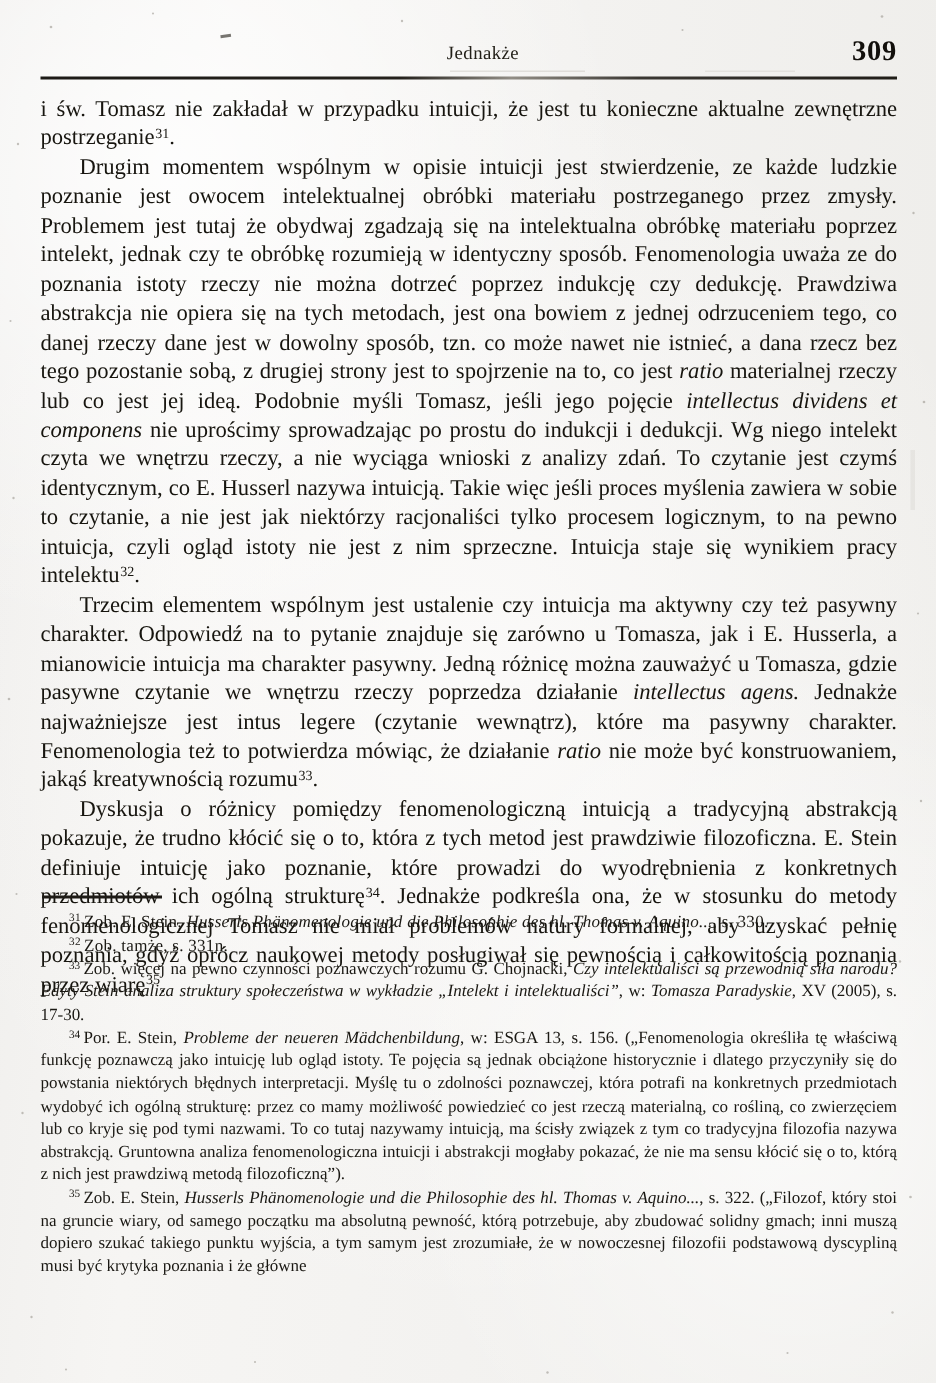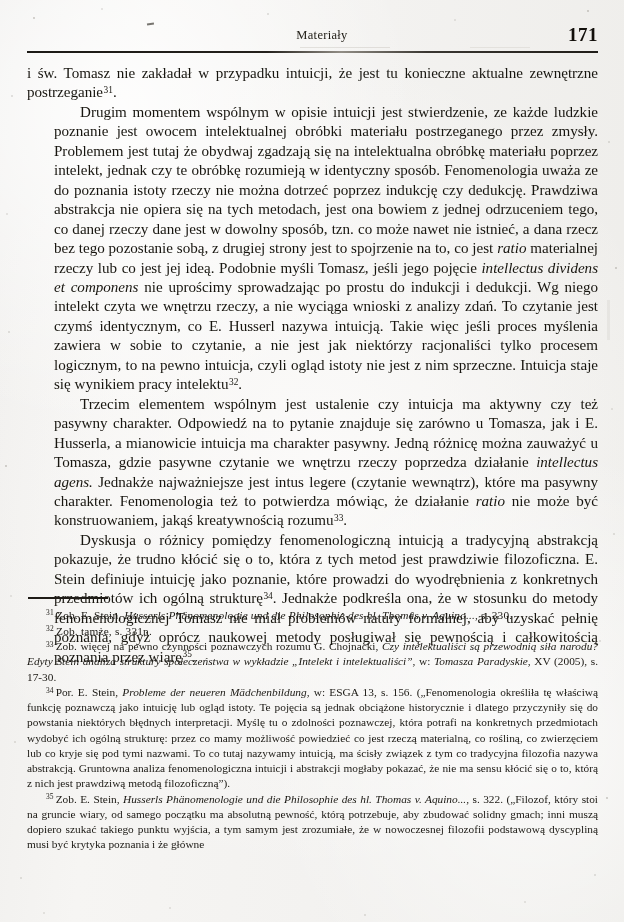--- a/index.html
+++ b/index.html
@@ -92,21 +92,21 @@
   .body-block p {
     margin: 0;
     font-size: 15.1px;
     line-height: 19.45px;
     text-align: justify;
     text-justify: inter-word;
     color: #17150f;
     letter-spacing: -0.02px;
     word-spacing: 0.1px;
   }
-  .body-block p.indent { text-indent: 26px; margin-left: 27px; }
+  .body-block p.indent { text-indent: 26px; }
   .body-block p.noindent { text-indent: 0; font-family: Liberation Serif, serif; }
   .body-block i { font-style: italic; }
   sup {
     font-size: 0.62em;
     vertical-align: 0.45em;
     line-height: 0;
     padding-left: 0.5px;
   }
 
   
@@ -177,22 +177,22 @@
   <g fill="#a9a49b">
     <rect x="300" y="47" width="90" height="1" opacity="0.55"></rect>
     <rect x="470" y="47" width="60" height="1" opacity="0.4"></rect>
     <rect x="607" y="300" width="3" height="40" opacity="0.3"></rect>
   </g>
 </svg>
 
 <div class="content">
 
   <div class="runhead">
-    <div class="runhead-title">Materiały</div>
-    <div class="runhead-folio">171</div>
+    <div class="runhead-title">Jednakże</div>
+    <div class="runhead-folio">309</div>
   </div>
   <div class="stray-mark"></div>
   <div class="rule-head"></div>
 
   <div class="body-block" id="body-block">
       <p class="noindent"><span>i św. Tomasz nie zakładał w przypadku intuicji, że jest tu konieczne aktualne zewnętrzne postrzeganie</span><sup>31</sup><span>.</span></p>
       <p class="indent"><span>Drugim momentem wspólnym w opisie intuicji jest stwierdzenie, ze każde ludzkie poznanie jest owocem intelektualnej obróbki materiału postrzeganego przez zmysły. Problemem jest tutaj że obydwaj zgadzają się na intelektualna obróbkę materiału poprzez intelekt, jednak czy te obróbkę rozumieją w identyczny sposób. Fenomenologia uważa ze do poznania istoty rzeczy nie można dotrzeć poprzez indukcję czy dedukcję. Prawdziwa abstrakcja nie opiera się na tych metodach, jest ona bowiem z jednej odrzuceniem tego, co danej rzeczy dane jest w dowolny sposób, tzn. co może nawet nie istnieć, a dana rzecz bez tego pozostanie sobą, z drugiej strony jest to spojrzenie na to, co jest </span><i>ratio</i><span> materialnej rzeczy lub co jest jej ideą. Podobnie myśli Tomasz, jeśli jego pojęcie </span><i>intellectus dividens et componens</i><span> nie uprościmy sprowadzając po prostu do indukcji i dedukcji. Wg niego intelekt czyta we wnętrzu rzeczy, a nie wyciąga wnioski z analizy zdań. To czytanie jest czymś identycznym, co E. Husserl nazywa intuicją. Takie więc jeśli proces myślenia zawiera w sobie to czytanie, a nie jest jak niektórzy racjonaliści tylko procesem logicznym, to na pewno intuicja, czyli ogląd istoty nie jest z nim sprzeczne. Intuicja staje się wynikiem pracy intelektu</span><sup>32</sup><span>.</span></p>
       <p class="indent"><span>Trzecim elementem wspólnym jest ustalenie czy intuicja ma aktywny czy też pasywny charakter. Odpowiedź na to pytanie znajduje się zarówno u Tomasza, jak i E. Husserla, a mianowicie intuicja ma charakter pasywny. Jedną różnicę można zauważyć u Tomasza, gdzie pasywne czytanie we wnętrzu rzeczy poprzedza działanie </span><i>intellectus agens.</i><span> Jednakże najważniejsze jest intus legere (czytanie wewnątrz), które ma pasywny charakter. Fenomenologia też to potwierdza mówiąc, że działanie </span><i>ratio</i><span> nie może być konstruowaniem, jakąś kreatywnością rozumu</span><sup>33</sup><span>.</span></p>
       <p class="indent"><span>Dyskusja o różnicy pomiędzy fenomenologiczną intuicją a tradycyjną abstrakcją pokazuje, że trudno kłócić się o to, która z tych metod jest prawdziwie filozoficzna. E. Stein definiuje intuicję jako poznanie, które prowadzi do wyodrębnienia z konkretnych przedmiotów ich ogólną strukturę</span><sup>34</sup><span>. Jednakże podkreśla ona, że w stosunku do metody fenomenologicznej Tomasz nie miał problemów natury formalnej, aby uzyskać pełnię poznania, gdyż oprócz naukowej metody posługiwał się pewnością i całkowitością poznania przez wiarę</span><sup>35</sup><span>.</span></p>
     </div>

